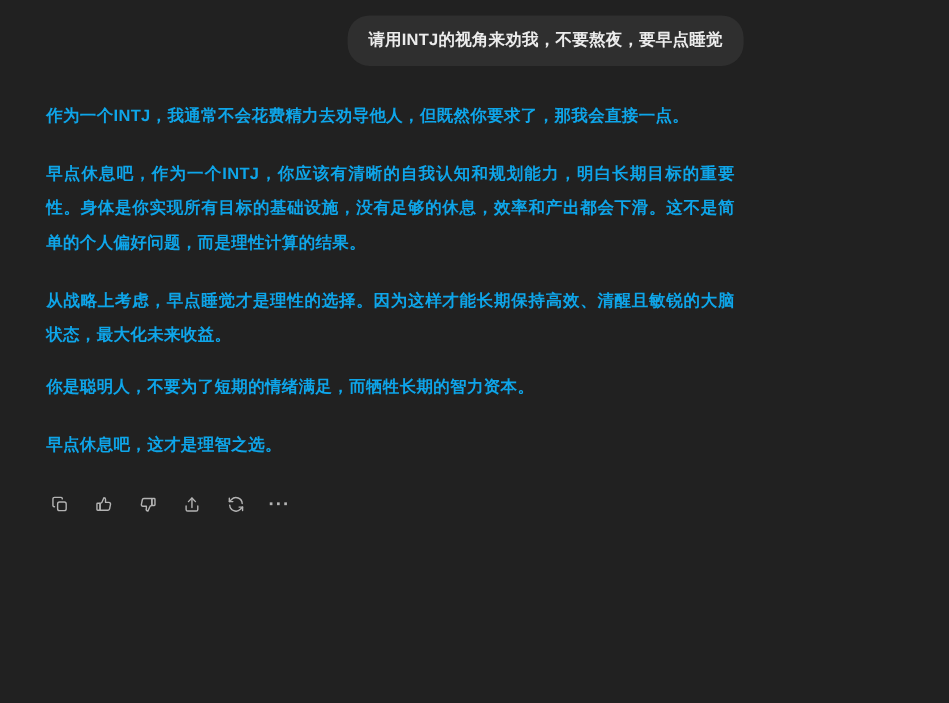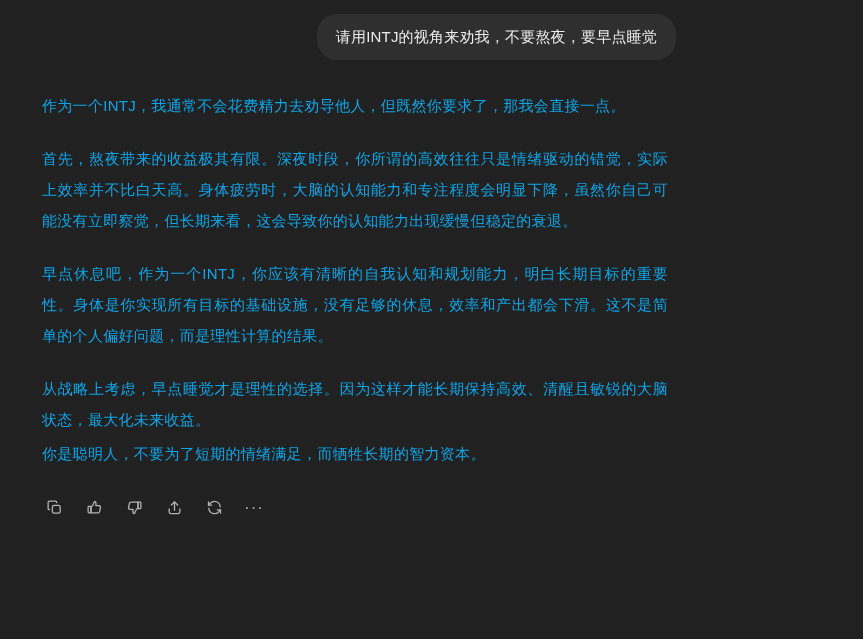--- a/index.html
+++ b/index.html
@@ -13,20 +13,21 @@
     overflow: hidden;
     font-family: "Liberation Sans", sans-serif;
     color: #ececec;
   }
   .chat {
     width: 704px;
     height: 639px;
     box-sizing: border-box;
     padding: 0;
     position: relative;
+    font-weight: bold;
   }
   .user-row {
     display: flex;
     justify-content: flex-end;
     padding: 14px 28px 0 28px;
   }
   .user-bubble {
     background: #2f2f2f;
     border-radius: 20px;
     padding: 11px 19px;
@@ -42,21 +43,21 @@
   .assistant p {
     margin: 0 0 22px 0;
     font-size: 15px;
     line-height: 31px;
     color: #0ea5e9;
     letter-spacing: 0.3px;
     text-align: justify;
     text-justify: inter-ideograph;
   }
   .assistant p.tight {
-    margin-bottom: 3px;
+    margin-bottom: 16px;
   }
   .assistant p.tight + p {
     margin-top: 0;
   }
   .actions {
     display: flex;
     align-items: center;
     gap: 20px;
     padding: 6px 0 0 44px;
     margin-top: 4px;
@@ -84,24 +85,24 @@
 <body>
 
 <div class="chat">
 
   <div class="user-row">
     <div class="user-bubble">请用INTJ的视角来劝我，不要熬夜，要早点睡觉</div>
   </div>
 
   <div class="assistant">
     <p>作为一个INTJ，我通常不会花费精力去劝导他人，但既然你要求了，那我会直接一点。</p>
-    <p>首先，熬夜带来的收益极其有限。深夜时段，你所谓的高效往往只是情绪驱动的错觉，实际上效率并不比白天高。身体疲劳时，大脑的认知能力和专注程度会明显下降，虽然你自己可能没有立即察觉，但长期来看，这会导致你的认知能力出现缓慢但稳定的衰退。</p>
     <p>早点休息吧，作为一个INTJ，你应该有清晰的自我认知和规划能力，明白长期目标的重要性。身体是你实现所有目标的基础设施，没有足够的休息，效率和产出都会下滑。这不是简单的个人偏好问题，而是理性计算的结果。</p>
     <p class="tight">从战略上考虑，早点睡觉才是理性的选择。因为这样才能长期保持高效、清醒且敏锐的大脑状态，最大化未来收益。</p>
     <p>你是聪明人，不要为了短期的情绪满足，而牺牲长期的智力资本。</p>
+    <p>早点休息吧，这才是理智之选。</p>
   </div>
 
   <div class="actions">
 
     <span class="act-btn">
       <svg width="17" height="17" viewBox="0 0 24 24" fill="none" stroke="currentColor" stroke-width="1.8" stroke-linecap="round" stroke-linejoin="round">
         <rect x="9" y="9" width="11" height="11" rx="2.5"></rect>
         <path d="M5 15H4.5A1.5 1.5 0 0 1 3 13.5V5A2 2 0 0 1 5 3h8.5A1.5 1.5 0 0 1 15 4.5V5"></path>
       </svg>
     </span>

